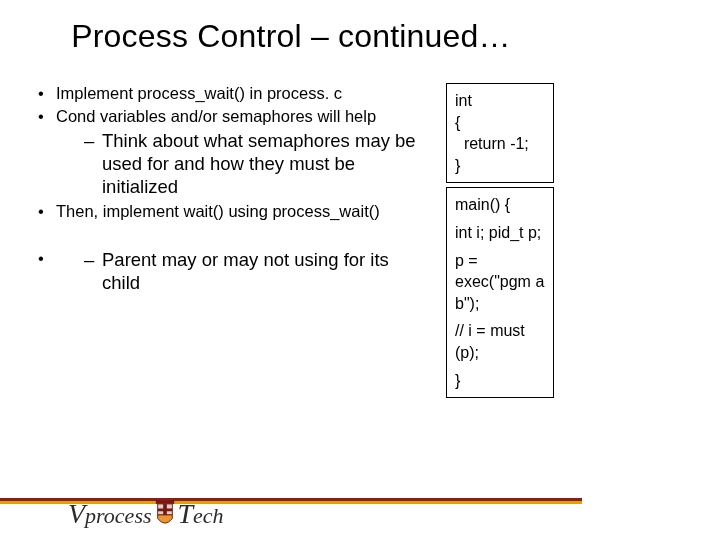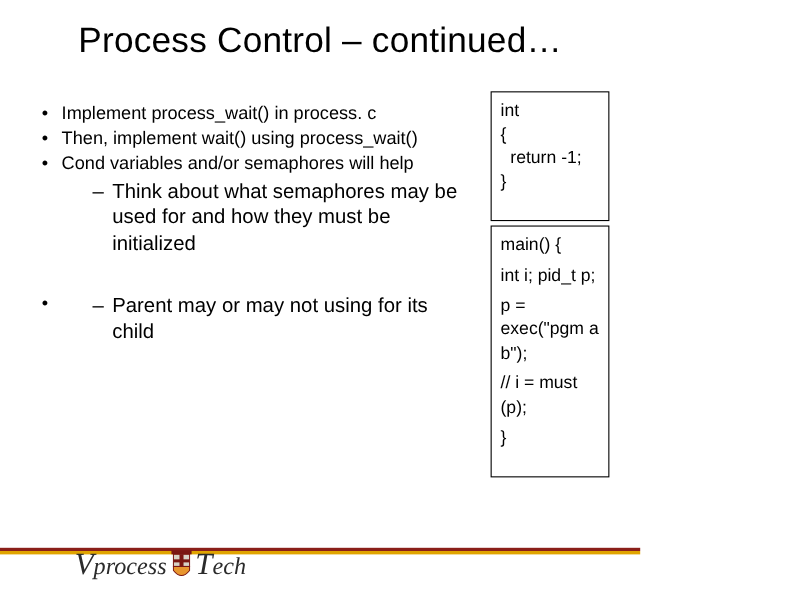--- a/index.html
+++ b/index.html
@@ -32,21 +32,20 @@
   .left {
     flex: 0 0 400px;
   }
   .right {
     flex: 1;
   }
   ul.bullets {
     list-style: none;
     font-size: 16.5px;
     line-height: 1.28;
-    margin-top: 10px;
   }
   ul.bullets > li {
     position: relative;
     padding-left: 28px;
     margin-bottom: 2px;
   }
   ul.bullets > li::before {
     content: "•";
     position: absolute;
     left: 10px;
@@ -64,21 +63,21 @@
   }
   ul.sub > li::before {
     content: "–";
     position: absolute;
     left: 28px;
     top: 0;
   }
   .gap { height: 22px; }
   .codebox {
     border: 1px solid #000;
-    padding: 6px 8px 24px 8px;
+    padding: 6px 8px 6px 8px;
     font-size: 16px;
     line-height: 1.35;
     margin-bottom: 4px;
     background: #fff;
   }
   .codebox .line { white-space: pre-wrap; }
   .footer-stripe {
     position: absolute;
     left: 0;
     bottom: 36px;
@@ -112,27 +111,27 @@
 </head>
 <body>
 
 <div class="slide">
   <h1 class="title">Process Control – continued…</h1>
 
   <div class="columns">
     <div class="left">
       <ul class="bullets">
         <li>Implement process_wait() in process. c</li>
-        <li>Then, implement wait() using process_wait()</li>
         <li>
           <span>Cond variables and/or semaphores will help</span>
           <ul class="sub">
             <li>Think about what semaphores may be used for and how they must be initialized</li>
           </ul>
         </li>
+        <li>Then, implement wait() using process_wait()</li>
       </ul>
 
       <div class="gap"></div>
 
       <ul class="bullets">
         <li>
           <ul class="sub">
             <li>Parent may or may not using for its child</li>
           </ul>
         </li>

